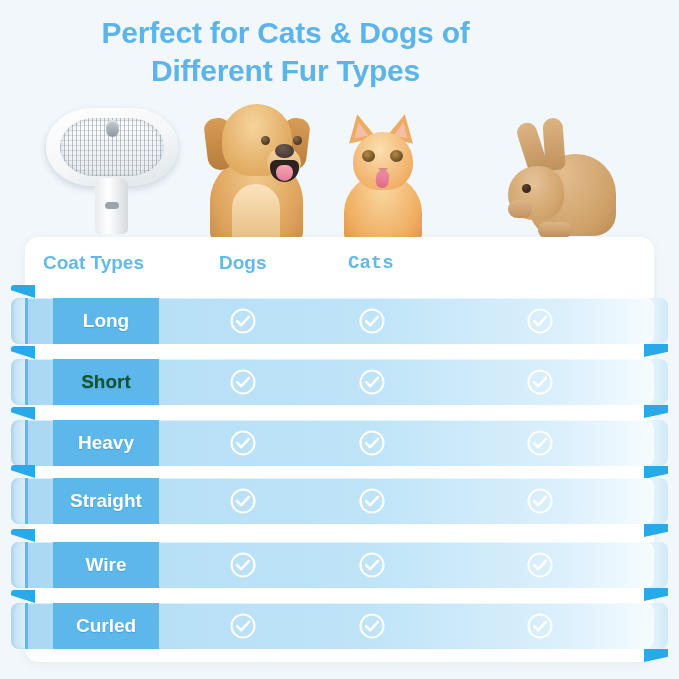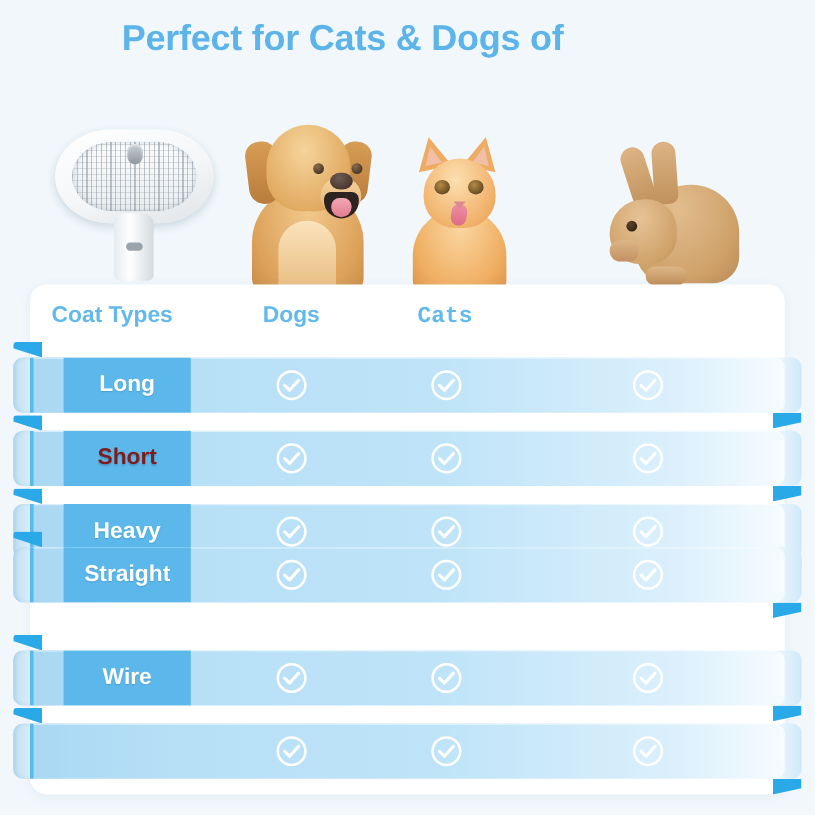--- a/index.html
+++ b/index.html
@@ -363,20 +363,21 @@
   .check.c3 { left: 501px; }
   .check svg { display: block; width: 28px; height: 28px; }
 
   
 </style>
 </head>
 <body style="background: rgb(241, 247, 251);">
 
 <div class="title-block">
   <div class="title-line">Perfect for Cats &amp; Dogs of</div>
+  <div class="title-line">Different Fur Types</div>
 </div>
 
 <div class="hero">
 
   <div class="hero-item brush">
     <div class="brush-head">
       <div class="brush-pad"></div>
       <div class="brush-btn"></div>
     </div>
     <div class="brush-neck"></div>
@@ -462,21 +463,21 @@
       </div>
     </div>
     <div class="row" style="top: 359px;">
       <div class="fold-l"></div>
       <div class="fold-l-tri" style="background: rgb(41, 169, 232);"></div>
       <div class="fold-r"></div>
       <div class="fold-r-tri" style="background: rgb(41, 169, 232);"></div>
       <div class="band">
         <div class="band-edge"></div>
         <div class="chip" style="background: rgb(92, 184, 234);">
-          <span class="chip-label" style="color: #7f1d1d; text-align: center;">Short</span>
+          <span class="chip-label" style="color: #14532d; text-align: center;">Short</span>
         </div>
         <div class="check c1">
           <svg viewBox="0 0 28 28" aria-hidden="true">
             <circle cx="14" cy="14" r="11.5" fill="none" stroke="#ffffff" stroke-width="2.1"></circle>
             <path d="M8.2 14.2 L12.3 18.2 L19.9 9.9" fill="none" stroke="#ffffff" stroke-width="2.6" stroke-linecap="round" stroke-linejoin="round"></path>
           </svg>
         </div>
         <div class="check c2">
           <svg viewBox="0 0 28 28" aria-hidden="true">
             <circle cx="14" cy="14" r="11.5" fill="none" stroke="#ffffff" stroke-width="2.1"></circle>
@@ -514,21 +515,21 @@
           </svg>
         </div>
         <div class="check c3">
           <svg viewBox="0 0 28 28" aria-hidden="true">
             <circle cx="14" cy="14" r="11.5" fill="none" stroke="#ffffff" stroke-width="2.1"></circle>
             <path d="M8.2 14.2 L12.3 18.2 L19.9 9.9" fill="none" stroke="#ffffff" stroke-width="2.6" stroke-linecap="round" stroke-linejoin="round"></path>
           </svg>
         </div>
       </div>
     </div>
-    <div class="row" style="top: 456px;">
+    <div class="row" style="top: 478px;">
       <div class="fold-l"></div>
       <div class="fold-l-tri" style="background: rgb(41, 169, 232);"></div>
       <div class="fold-r"></div>
       <div class="fold-r-tri" style="background: rgb(41, 169, 232);"></div>
       <div class="band">
         <div class="band-edge"></div>
         <div class="chip" style="background: rgb(92, 184, 234);">
           <span class="chip-label" style="color: rgb(255, 255, 255);">Straight</span>
         </div>
         <div class="check c1">
@@ -581,20 +582,23 @@
         </div>
       </div>
     </div>
     <div class="row" style="top: 603px;">
       <div class="fold-l"></div>
       <div class="fold-l-tri" style="background: rgb(41, 169, 232);"></div>
       <div class="fold-r"></div>
       <div class="fold-r-tri" style="background: rgb(41, 169, 232);"></div>
       <div class="band">
         <div class="band-edge"></div>
+        <div class="chip" style="background: rgb(92, 184, 234);">
+          <span class="chip-label" style="color: rgb(255, 255, 255);">Curled</span>
+        </div>
         <div class="check c1">
           <svg viewBox="0 0 28 28" aria-hidden="true">
             <circle cx="14" cy="14" r="11.5" fill="none" stroke="#ffffff" stroke-width="2.1"></circle>
             <path d="M8.2 14.2 L12.3 18.2 L19.9 9.9" fill="none" stroke="#ffffff" stroke-width="2.6" stroke-linecap="round" stroke-linejoin="round"></path>
           </svg>
         </div>
         <div class="check c2">
           <svg viewBox="0 0 28 28" aria-hidden="true">
             <circle cx="14" cy="14" r="11.5" fill="none" stroke="#ffffff" stroke-width="2.1"></circle>
             <path d="M8.2 14.2 L12.3 18.2 L19.9 9.9" fill="none" stroke="#ffffff" stroke-width="2.6" stroke-linecap="round" stroke-linejoin="round"></path>

